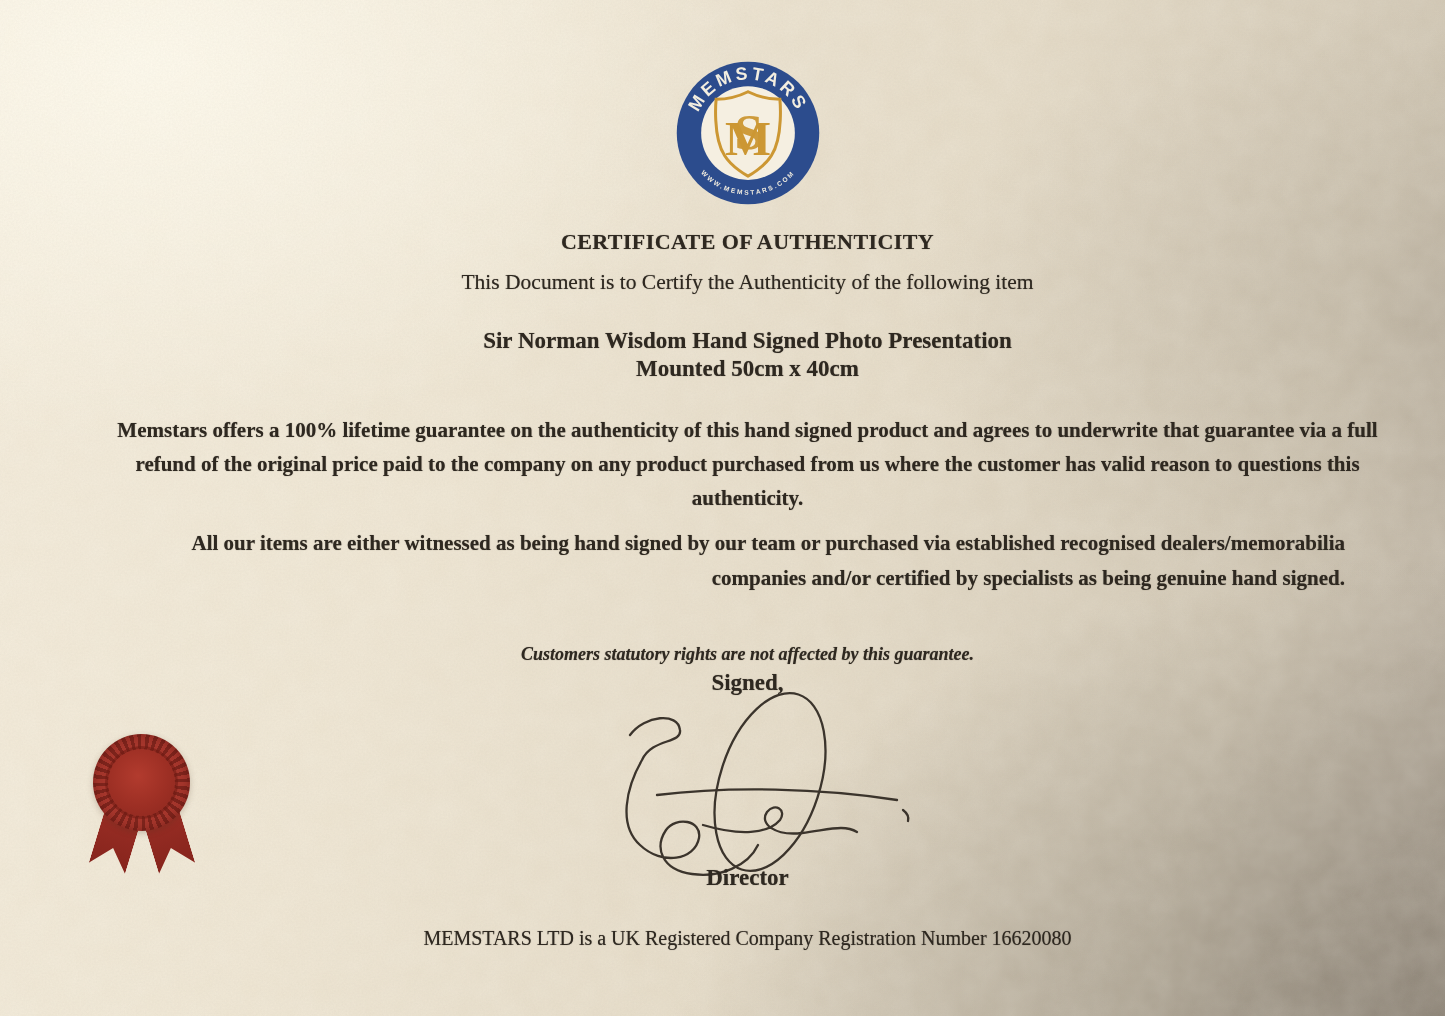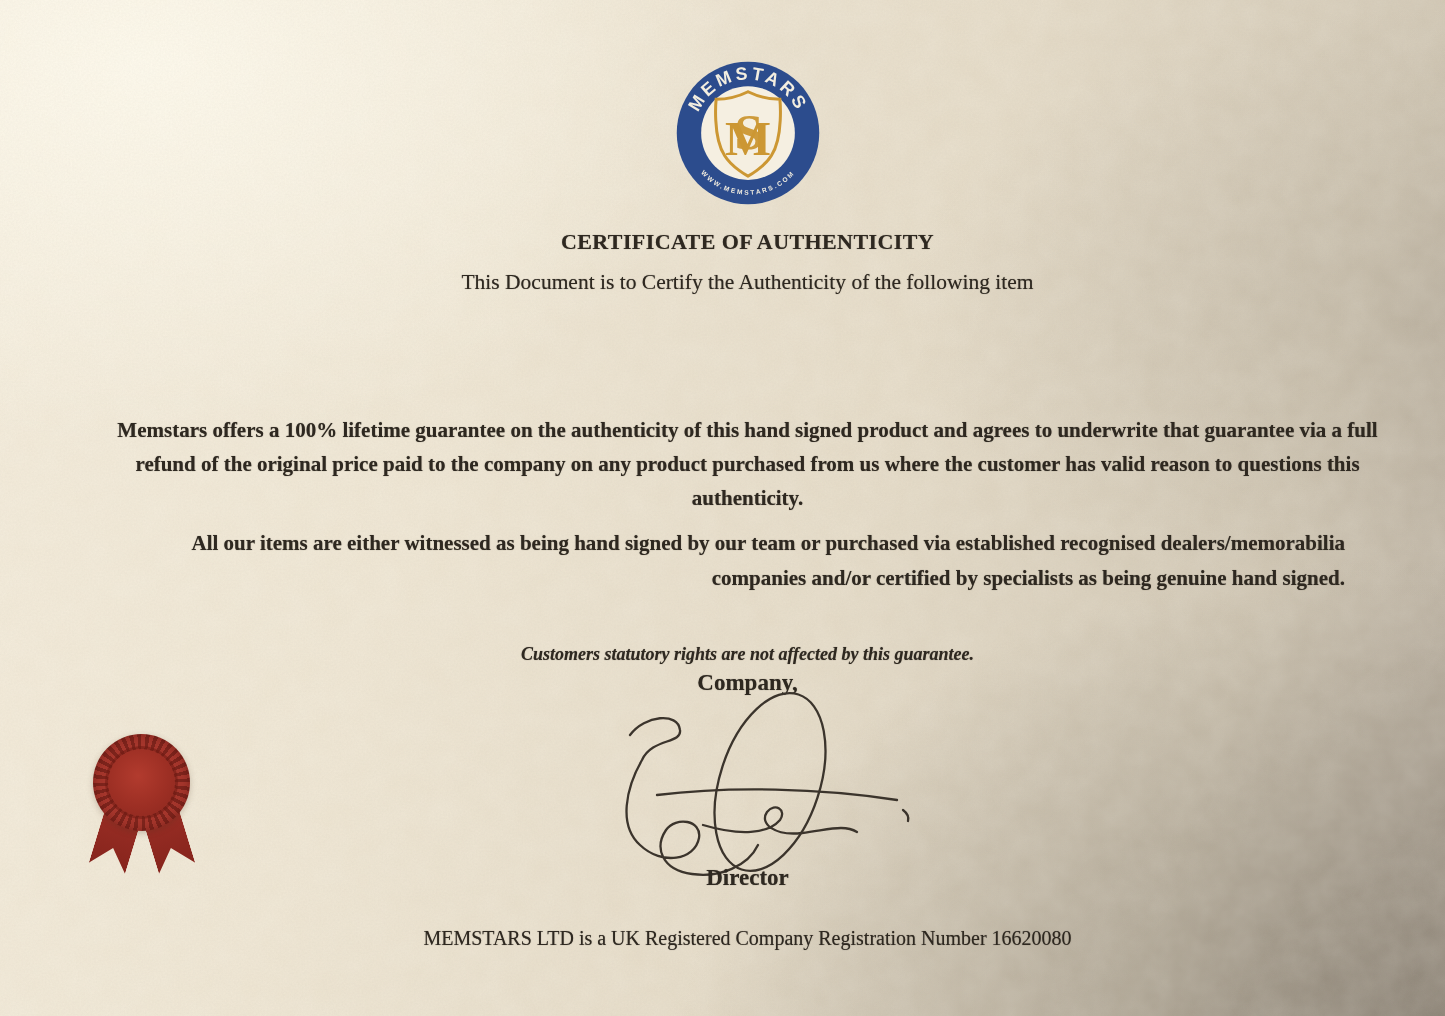--- a/index.html
+++ b/index.html
@@ -82,26 +82,30 @@
         </text>
         <path d="M 80 36 C 92 42 104 44 114 44 C 114 44 118 84 105 104 C 97 117 80 126 80 126 C 80 126 63 117 55 104 C 42 84 46 44 46 44 C 56 44 68 42 80 36 Z" fill="none" stroke-width="3.2" stroke="#cc9733"></path>
         <text class="logo-mono" x="80" y="103" font-size="52" text-anchor="middle">M</text>
         <text class="logo-mono" x="81" y="97" font-size="55" text-anchor="middle" opacity="0.95">S</text>
       </svg>
     </div>
 
     <div class="cblock title">CERTIFICATE OF AUTHENTICITY</div>
     <div class="cblock subtitle">This Document is to Certify the Authenticity of the following item</div>
 
+    <div class="cblock item">
+      <div>Sir Norman Wisdom Hand Signed Photo Presentation</div>
+      <div>Mounted 50cm x 40cm</div>
+    </div>
 
     <div class="cblock para1 wrap">Memstars offers a 100% lifetime guarantee on the authenticity of this hand signed product and agrees to underwrite that guarantee via a full refund of the original price paid to the company on any product purchased from us where the customer has valid reason to questions this authenticity.</div>
     <div class="cblock para2 wrap">All our items are either witnessed as being hand signed by our team or purchased via established recognised dealers/memorabilia companies and/or certified by specialists as being genuine hand signed.</div>
     <div class="cblock statutory">Customers statutory rights are not affected by this guarantee.</div>
 
-    <div class="cblock signed">Company,</div>
+    <div class="cblock signed">Signed,</div>
 
     <svg class="sig-svg" width="320" height="215" viewBox="0 0 320 215">
       <ellipse class="sig-stroke" cx="170" cy="102" rx="50" ry="92" transform="rotate(18 170 102)"></ellipse>
       <path class="sig-stroke" d="M 30 55 C 45 35 78 32 80 50 C 82 64 52 58 42 80 C 26 108 18 145 40 165 C 62 186 95 180 99 158 C 102 140 76 136 66 150 C 54 168 62 190 92 194 C 120 198 148 186 158 165"></path>
       <path class="sig-stroke" d="M 57 115 C 130 106 220 108 297 120"></path>
       <path class="sig-stroke" d="M 103 145 C 140 156 168 154 180 140 C 187 130 175 122 167 132 C 159 144 175 156 202 153 C 228 150 244 144 257 152"></path>
       <path class="sig-stroke" d="M 303 130 C 307 133 309 137 308 141"></path>
     </svg>
 
     <div class="rosette">

